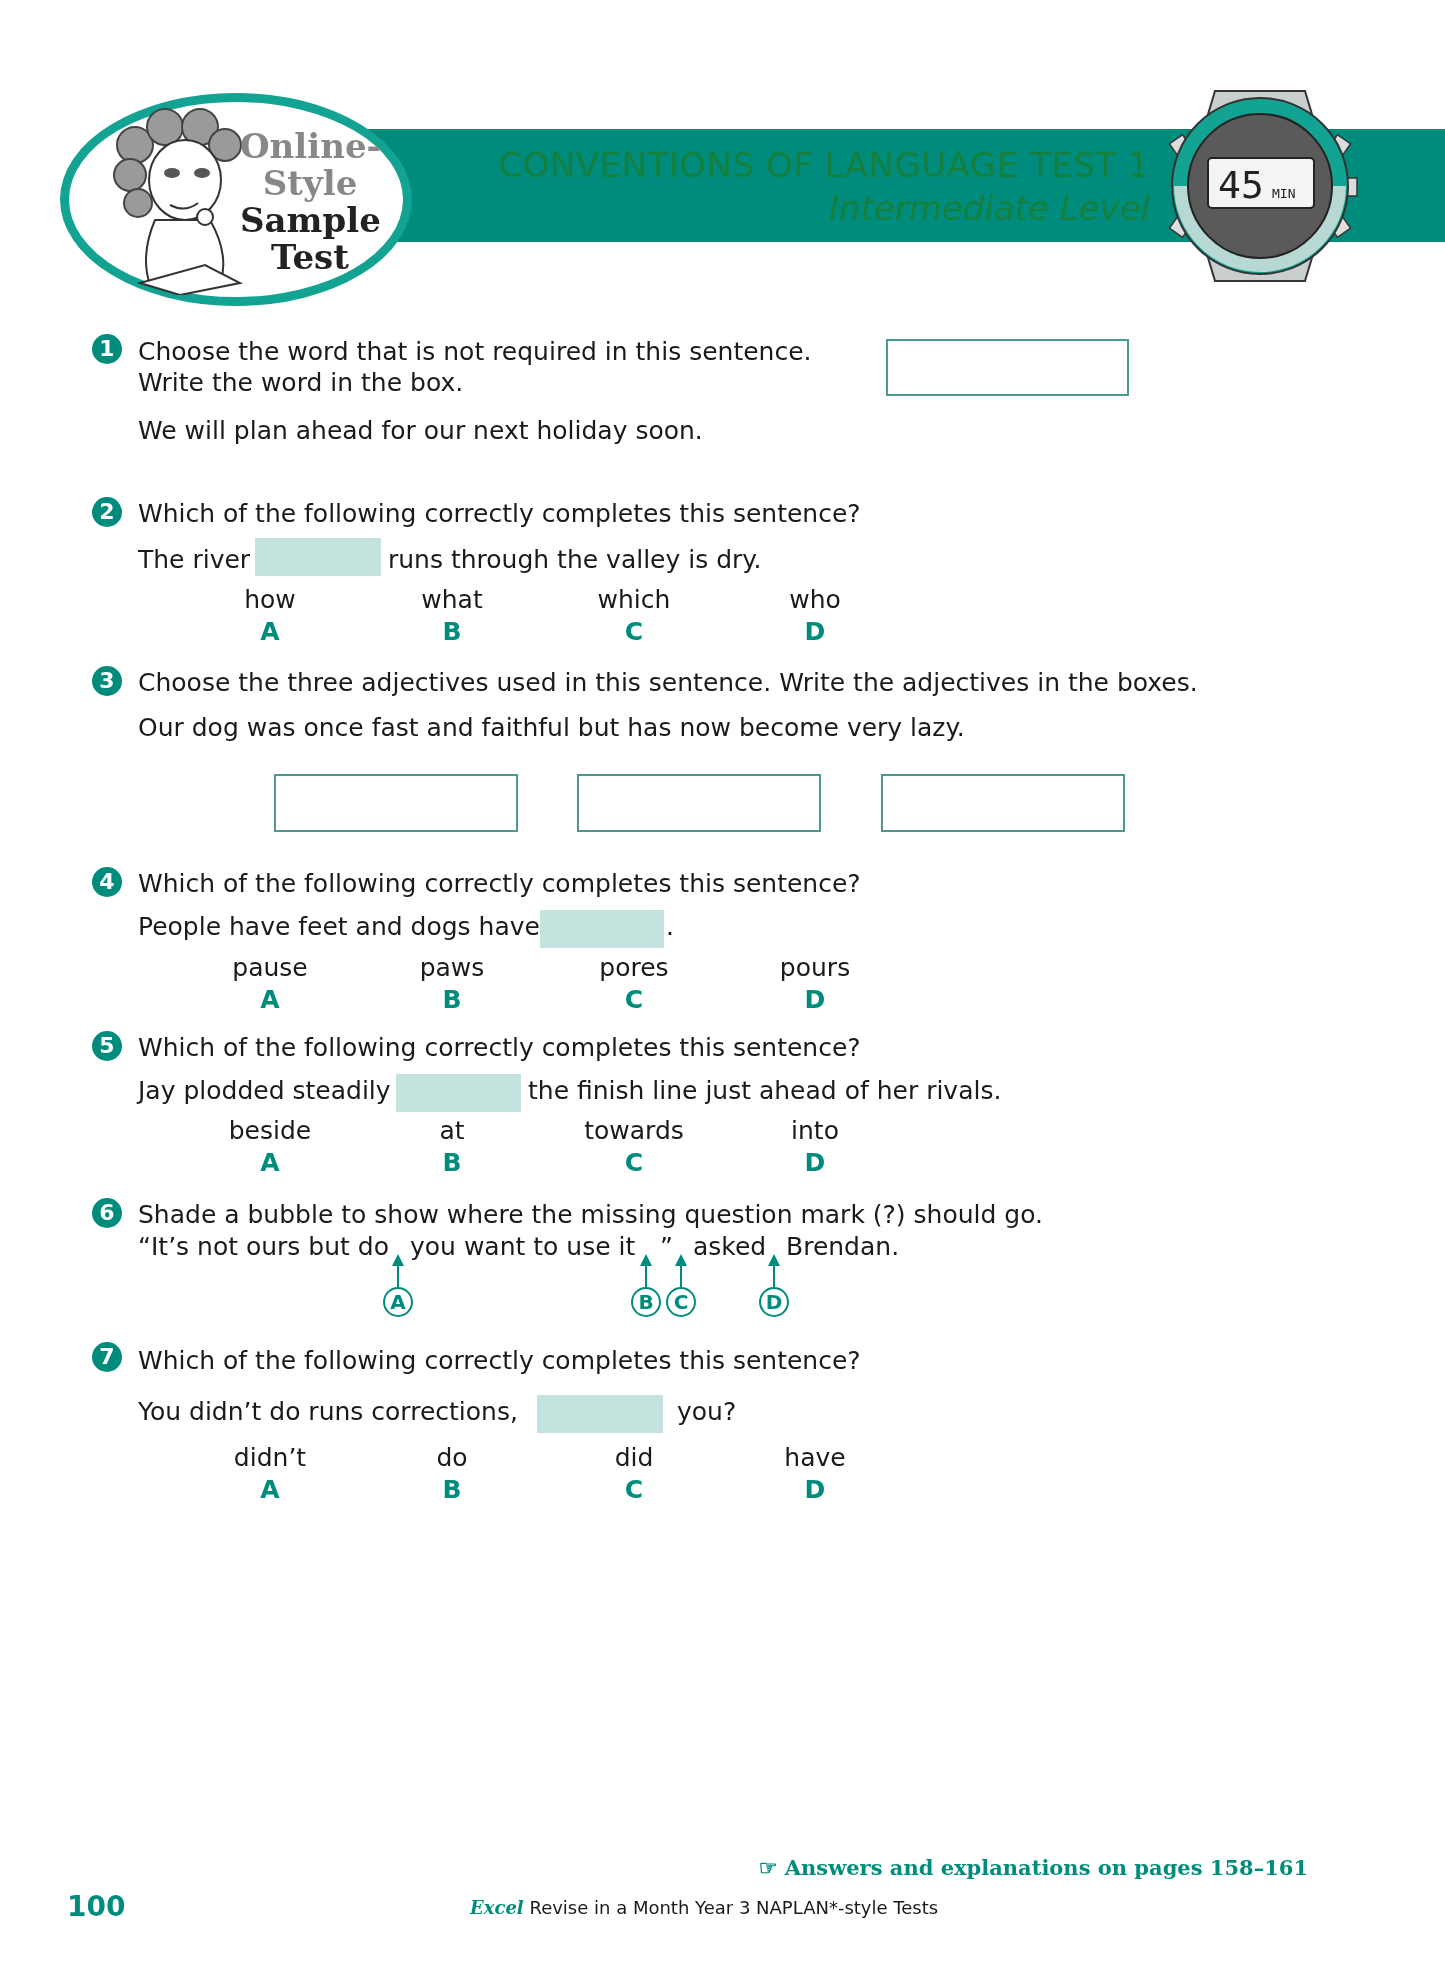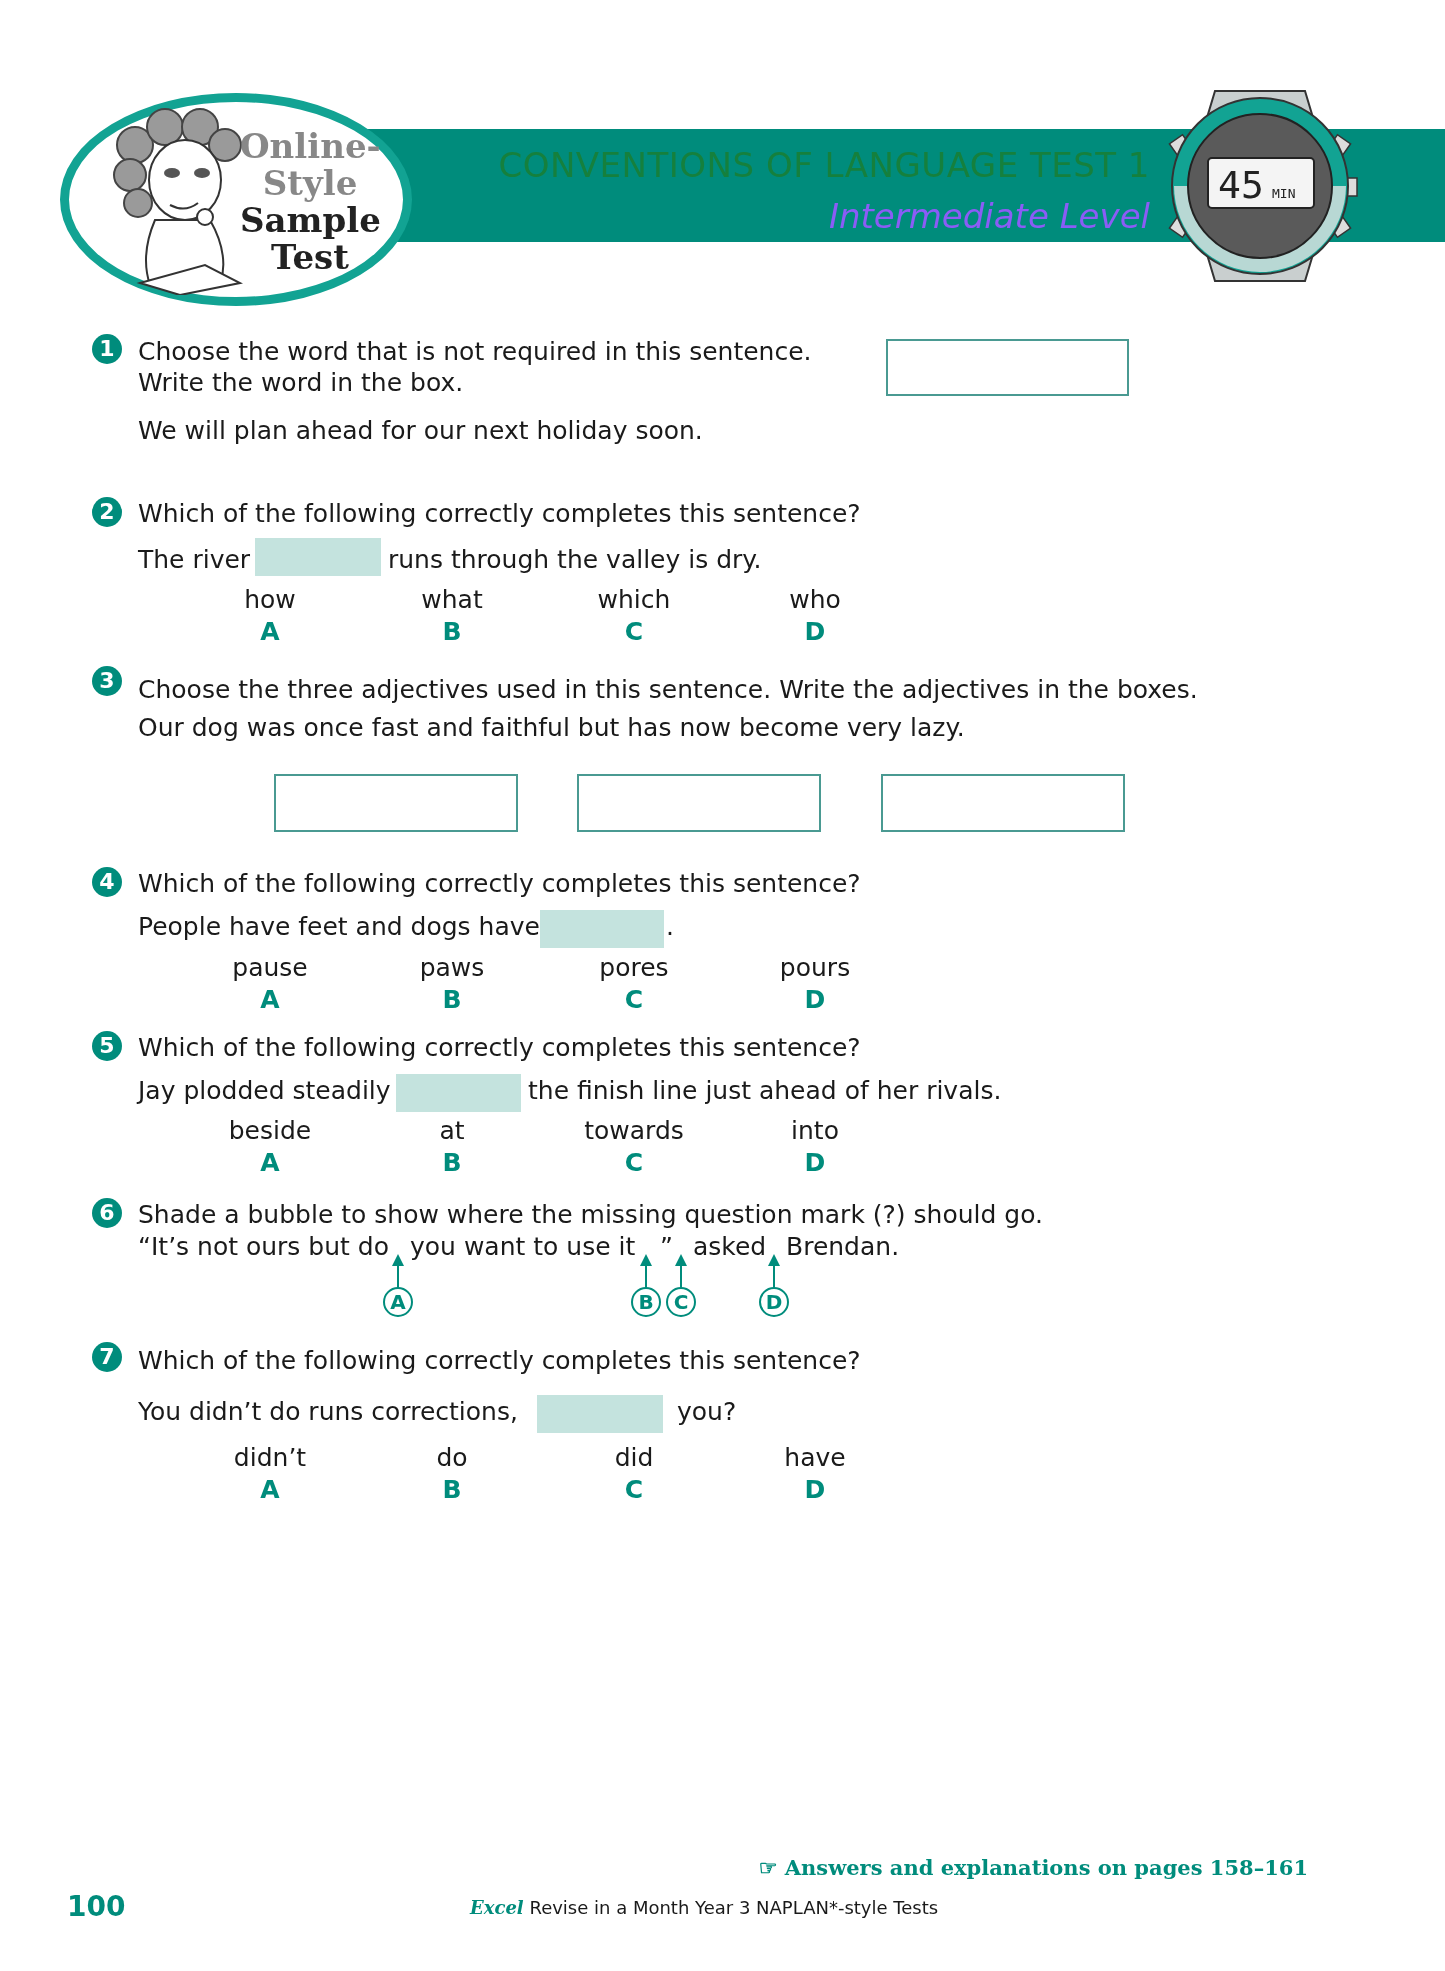--- a/index.html
+++ b/index.html
@@ -1,21 +1,21 @@
 <!DOCTYPE html>
 <html><head>
 <meta charset="utf-8">
 <style>
   html,body{margin:0;padding:0;background:#fff;}
   body{width:1445px;height:1971px;position:relative;overflow:hidden;font-family:"DejaVu Sans","Liberation Sans",sans-serif;color:#1a1a1a;}
   .abs{position:absolute;}
   
   .band{position:absolute;left:330px;top:129px;width:1115px;height:113px;background:#008c7c;}
   .title{position:absolute;right:295px;top:145px;color:#15803d;font-size:34px;letter-spacing:0.5px;white-space:nowrap;font-family:"DejaVu Sans",sans-serif;}
-  .subtitle{position:absolute;right:295px;top:196px;color:#8b5cf6;font-size:34px;font-style:italic;white-space:nowrap;}
+  .subtitle{position:absolute;right:295px;top:188px;color:#15803d;font-size:34px;font-style:italic;white-space:nowrap;}
   .oval{position:absolute;left:60px;top:93px;width:352px;height:213px;border:9px solid #12a393;border-radius:50%;background:#fff;box-sizing:border-box;}
   .oval-text{position:absolute;left:240px;top:128px;width:140px;text-align:center;font-family:"DejaVu Serif",serif;font-weight:bold;line-height:37px;}
   .oval-text .g{color:#888;font-size:34px;display:block;}
   .oval-text .b{color:#222;font-size:34px;display:block;}
   
   .watch{position:absolute;left:1160px;top:86px;width:200px;height:200px;}
   
   .qnum{position:absolute;width:30px;height:30px;border-radius:50%;background:#008c7c;color:#fff;font-weight:bold;font-size:22px;text-align:center;line-height:30px;}
   .txt{position:absolute;font-size:25px;white-space:nowrap;line-height:30px;}
   .blank{position:absolute;height:38px;background:#c4e3de;}
@@ -94,21 +94,21 @@
 <div class="opt" style="left:190px;top:585px;">how</div>
 <div class="opt" style="left:372px;top:585px;">what</div>
 <div class="opt" style="left:554px;top:585px;">which</div>
 <div class="opt" style="left:735px;top:585px;">who</div>
 <div class="letter" style="left:190px;top:617px;">A</div>
 <div class="letter" style="left:372px;top:617px;">B</div>
 <div class="letter" style="left:554px;top:617px;">C</div>
 <div class="letter" style="left:735px;top:617px;">D</div>
 
 <div class="qnum" style="left:92px;top:666px;">3</div>
-<div class="txt" style="left:138px;top:668px;margin-top:7px;">Choose the three adjectives used in this sentence. Write the adjectives in the boxes.</div>
+<div class="txt" style="left:138px;top:668px;">Choose the three adjectives used in this sentence. Write the adjectives in the boxes.</div>
 <div class="txt" style="left:138px;top:713px;">Our dog was once fast and faithful but has now become very lazy.</div>
 <div class="box" style="left:274px;top:774px;width:244px;height:58px;"></div>
 <div class="box" style="left:577px;top:774px;width:244px;height:58px;"></div>
 <div class="box" style="left:881px;top:774px;width:244px;height:58px;"></div>
 
 <div class="qnum" style="left:92px;top:867px;">4</div>
 <div class="txt" style="left:138px;top:869px;">Which of the following correctly completes this sentence?</div>
 <div class="txt" style="left:138px;top:912px;">People have feet and dogs have</div>
 <div class="blank" style="left:540px;top:910px;width:124px;"></div>
 <div class="txt" style="left:666px;top:912px;">.</div>

